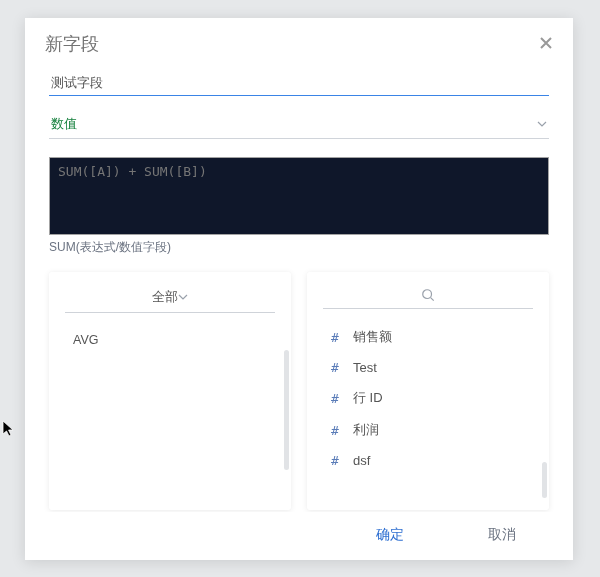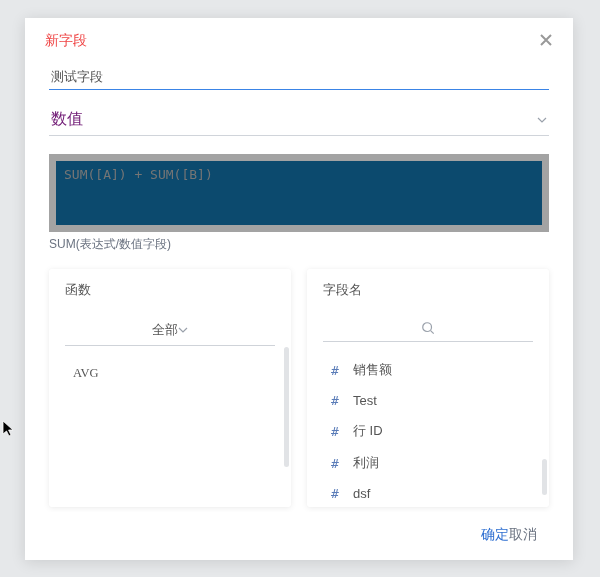--- a/index.html
+++ b/index.html
@@ -22,21 +22,21 @@
       box-shadow: 0 2px 14px rgba(0,0,0,0.12);
       display: flex;
       flex-direction: column;
     }
     .modal-header {
       display: flex;
       justify-content: space-between;
       align-items: center;
       padding: 14px 20px 10px 20px;
     }
-    .modal-title { font-size: 14px; color: #ef4444; font-family: Liberation Mono, monospace; }
+    .modal-title { font-size: 18px; color: #737373; font-family: Liberation Mono, monospace; }
     .close-btn { cursor: pointer; color: #999; font-size: 18px; line-height: 1; }
     .modal-body {
       padding: 4px 24px 0 24px;
       flex: 1;
       overflow: hidden;
       display: flex;
       flex-direction: column;
     }
     .name-input {
       width: 100%;
@@ -47,41 +47,41 @@
       color: #555;
       outline: none;
       background: transparent;
     }
     .type-select {
       margin-top: 14px;
       width: 100%;
       border: none;
       border-bottom: 1px solid #d0d4da;
       padding: 5px 2px;
-      font-size: 16px;
-      color: #701a75;
+      font-size: 13px;
+      color: #15803d;
       display: flex;
       justify-content: space-between;
       align-items: center;
       cursor: pointer;
     }
     .chevron-sm {
       width: 10px; height: 6px;
       color: #9aa1ab;
     }
     .expr-box {
       margin-top: 18px;
       width: 100%;
       height: 78px;
-      border: 7px solid #a3a3a3;
+      border: 1px solid #a3a3a3;
       padding: 6px 8px;
       font-family: Consolas, Monaco, monospace;
       font-size: 13px;
       color: #b3b8c0;
-      background: #0c4a6e;
+      background: #0f172a;
       resize: none;
       outline: none;
     }
     .hint {
       margin-top: 4px;
       font-size: 12px;
       color: #6a7280;
     }
     .panels {
       margin-top: 16px;
@@ -141,49 +141,50 @@
       height: 120px;
       background: #e1e3e6;
       border-radius: 3px;
     }
     .panel[data-name="fields-panel"] .scroll-indicator {
       top: 190px;
       height: 36px;
     }
     .fn-item {
       padding: 8px 2px;
-      font-family: Liberation Serif, serif;
+      font-family: Liberation Sans, sans-serif;
       font-size: 12.5px;
       color: #555;
       cursor: pointer;
       white-space: nowrap;
     }
     .field-item {
       padding: 7px 2px;
       font-size: 13px;
       color: #555;
       display: flex;
       align-items: center;
       gap: 10px;
       cursor: pointer;
     }
     .hash { color: #5a7cb8; font-family: Consolas, Monaco, monospace; font-size: 13px; width: 12px; }
     .modal-footer {
       display: flex;
       justify-content: flex-end;
-      padding: 14px 36px 16px 24px;
+      gap: 44px;
+      padding: 14px 57px 16px 24px;
     }
     .btn {
       font-size: 14px;
       cursor: pointer;
       background: none;
       border: none;
     }
     .btn-primary { color: #2e6fd1; }
-    .btn-cancel { color: #6a7280; }
+    .btn-cancel { color: #6a7280; margin-left: 40px; }
     .cursor-img {
       position: absolute;
       top: 420px;
       left: 2px;
       width: 14px;
       height: 18px;
       pointer-events: none;
     }
   </style>
 </head>
@@ -213,35 +214,33 @@
           <path d="M1 1 L5 5 L9 1" stroke="#9aa1ab" stroke-width="1.2" fill="none"></path>
         </svg>
       </div>
 
       <textarea class="expr-box" data-name="expression-textarea" placeholder="SUM([A]) + SUM([B])" style=""></textarea>
 
       <div class="hint" data-name="expression-hint">SUM(表达式/数值字段)</div>
 
       <div class="panels">
         <div class="panel" data-name="functions-panel">
-          <div class="panel-header" data-name="functions-panel-title">函数</div>
           <div class="category-select" data-name="function-category-select">
             <span data-name="function-category-value">全部</span>
             <svg class="chevron-sm" data-name="chevron-down-icon" viewBox="0 0 10 6">
               <path d="M1 1 L5 5 L9 1" stroke="#9aa1ab" stroke-width="1.2" fill="none"></path>
             </svg>
           </div>
           <div class="scroll-indicator" data-name="scrollbar"></div>
           <div class="panel-list" data-name="function-list">
             <div class="fn-item" data-name="function-item">AVG</div>
           </div>
         </div>
 
         <div class="panel" data-name="fields-panel">
-          <div class="panel-header" data-name="fields-panel-title">字段名</div>
           <div class="search-box" data-name="field-search-input">
             <svg class="search-icon" data-name="search-icon" viewBox="0 0 16 16">
               <circle cx="7" cy="7" r="5" stroke="#9aa1ab" stroke-width="1.4" fill="none"></circle>
               <path d="M11 11 L14.5 14.5" stroke="#9aa1ab" stroke-width="1.4"></path>
             </svg>
           </div>
           <div class="scroll-indicator" data-name="scrollbar"></div>
           <div class="panel-list" data-name="field-list">
             <div class="field-item" data-name="field-item">
               <span class="hash" data-name="number-icon">#</span>

